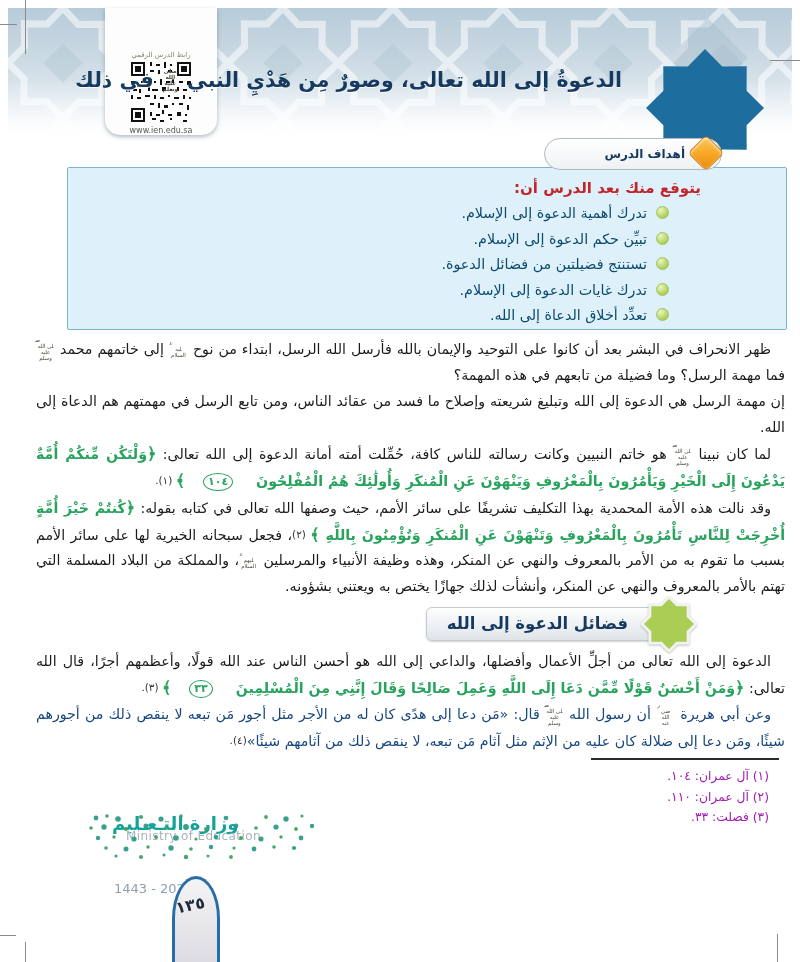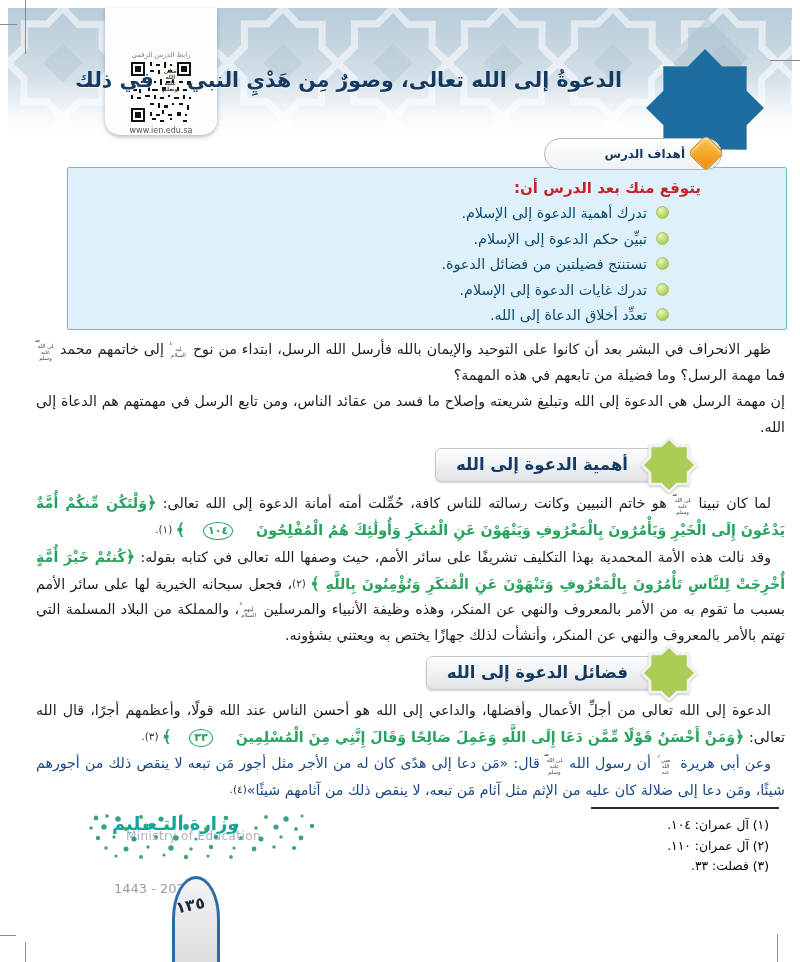--- a/index.html
+++ b/index.html
@@ -110,21 +110,21 @@
     height:32px; margin-right:-20px; padding:0 32px 0 20px;
     background:linear-gradient(180deg,#fdfdfd 0%,#e9edf0 70%,#dfe3e6 100%);
     border:1px solid #c4cad0; border-radius:6px;
     display:flex; align-items:center; box-shadow:0 1px 2px rgba(0,0,0,.18);
   }
   .sec-banner span { font-size:16.5px; font-weight:bold; color:#16395f; white-space:nowrap; }
 
   
   .footnotes { margin-top:4px; }
   .fn-divider { width:188px; height:0; border-top:2px solid #2b2b2b; margin:2px 6px 6px 0; }
-  .fn-item { font-size:12.3px; line-height:20.5px; color:#000000; padding-right:16px; text-align:right; }
+  .fn-item { font-size:12.3px; line-height:20.5px; color:#a21caf; padding-right:16px; text-align:right; }
 
   
   .moe-dots { position:absolute; left:86px; top:810px; width:252px; height:50px; z-index:4; opacity:.95; }
   .moe-ar { position:absolute; left:112px; top:813px; font-size:18px; font-weight:bold; color:#13a39b; z-index:2; }
   .moe-en { position:absolute; left:114px; top:829px; font-size:12px; color:#a9b3ba; letter-spacing:.4px; z-index:2;margin-left:12px; }
   .moe-year { position:absolute; left:114px; top:881px; font-size:13px; color:#8fa0ad; z-index:2; }
   .page-dome {
     position:absolute; left:172px; top:876px; width:48px; height:90px; z-index:5;
     background:linear-gradient(180deg,#f4f4f6,#dbdbe0);
     border:3px solid #2a6da6; border-bottom:none;
@@ -258,28 +258,20 @@
         <li class="obj-item">تدرك غايات الدعوة إلى الإسلام.</li>
         <li class="obj-item">تعدِّد أخلاق الدعاة إلى الله.</li>
       </ul>
   </div>
 
   <div class="content">
 
     <p><span class="seg-text">ظهر الانحراف في البشر بعد أن كانوا على التوحيد والإيمان بالله فأرسل الله الرسل، ابتداء من نوح </span><span class="seg-honorific">عليه السلام</span><span class="seg-text"> إلى خاتمهم محمد </span><span class="seg-honorific">صلى الله عليه وسلم</span><span class="seg-text"> فما مهمة الرسل؟ وما فضيلة من تابعهم في هذه المهمة؟</span></p>
     <p class="no-indent">إن مهمة الرسل هي الدعوة إلى الله وتبليغ شريعته وإصلاح ما فسد من عقائد الناس، ومن تابع الرسل في مهمتهم هم الدعاة إلى الله.</p>
 
-    <div class="sec-header">
-      <svg class="sec-icon" viewBox="0 0 58 58">
-        <polygon fill="#a9cd55" stroke="#f2f2ee" stroke-width="3" points="57,29 48.8,37.2 48.8,48.8 37.2,48.8 29,57 20.8,48.8 9.2,48.8 9.2,37.2 1,29 9.2,20.8 9.2,9.2 20.8,9.2 29,1 37.2,9.2 48.8,9.2 48.8,20.8"></polygon>
-      </svg>
-      <div class="sec-banner">
-        <span>أهمية الدعوة إلى الله</span>
-      </div>
-    </div>
 
     <p><span class="seg-text">لما كان نبينا </span><span class="seg-honorific">صلى الله عليه وسلم</span><span class="seg-text"> هو خاتم النبيين وكانت رسالته للناس كافة، حُمِّلت أمته أمانة الدعوة إلى الله تعالى: </span><span class="seg-bracket">﴿</span><span class="seg-verse">وَلْتَكُن مِّنكُمْ أُمَّةٌ يَدْعُونَ إِلَى الْخَيْرِ وَيَأْمُرُونَ بِالْمَعْرُوفِ وَيَنْهَوْنَ عَنِ الْمُنكَرِ وَأُولَٰئِكَ هُمُ الْمُفْلِحُونَ </span><span class="seg-ayahnum">١٠٤</span><span class="seg-bracket">﴾</span><span class="seg-ref"> (١).</span></p>
     <p><span class="seg-text">وقد نالت هذه الأمة المحمدية بهذا التكليف تشريفًا على سائر الأمم، حيث وصفها الله تعالى في كتابه بقوله: </span><span class="seg-bracket">﴿</span><span class="seg-verse">كُنتُمْ خَيْرَ أُمَّةٍ أُخْرِجَتْ لِلنَّاسِ تَأْمُرُونَ بِالْمَعْرُوفِ وَتَنْهَوْنَ عَنِ الْمُنكَرِ وَتُؤْمِنُونَ بِاللَّهِ </span><span class="seg-bracket">﴾</span><span class="seg-ref"> (٢)</span><span class="seg-text">، فجعل سبحانه الخيرية لها على سائر الأمم بسبب ما تقوم به من الأمر بالمعروف والنهي عن المنكر، وهذه وظيفة الأنبياء والمرسلين </span><span class="seg-honorific">عليهم السلام</span><span class="seg-text">، والمملكة من البلاد المسلمة التي تهتم بالأمر بالمعروف والنهي عن المنكر، وأنشأت لذلك جهازًا يختص به ويعتني بشؤونه.</span></p>
 
     <div class="sec-header">
       <svg class="sec-icon" viewBox="0 0 58 58">
         <polygon fill="#a9cd55" stroke="#f2f2ee" stroke-width="3" points="57,29 48.8,37.2 48.8,48.8 37.2,48.8 29,57 20.8,48.8 9.2,48.8 9.2,37.2 1,29 9.2,20.8 9.2,9.2 20.8,9.2 29,1 37.2,9.2 48.8,9.2 48.8,20.8"></polygon>
       </svg>
       <div class="sec-banner">
         <span>فضائل الدعوة إلى الله</span>

